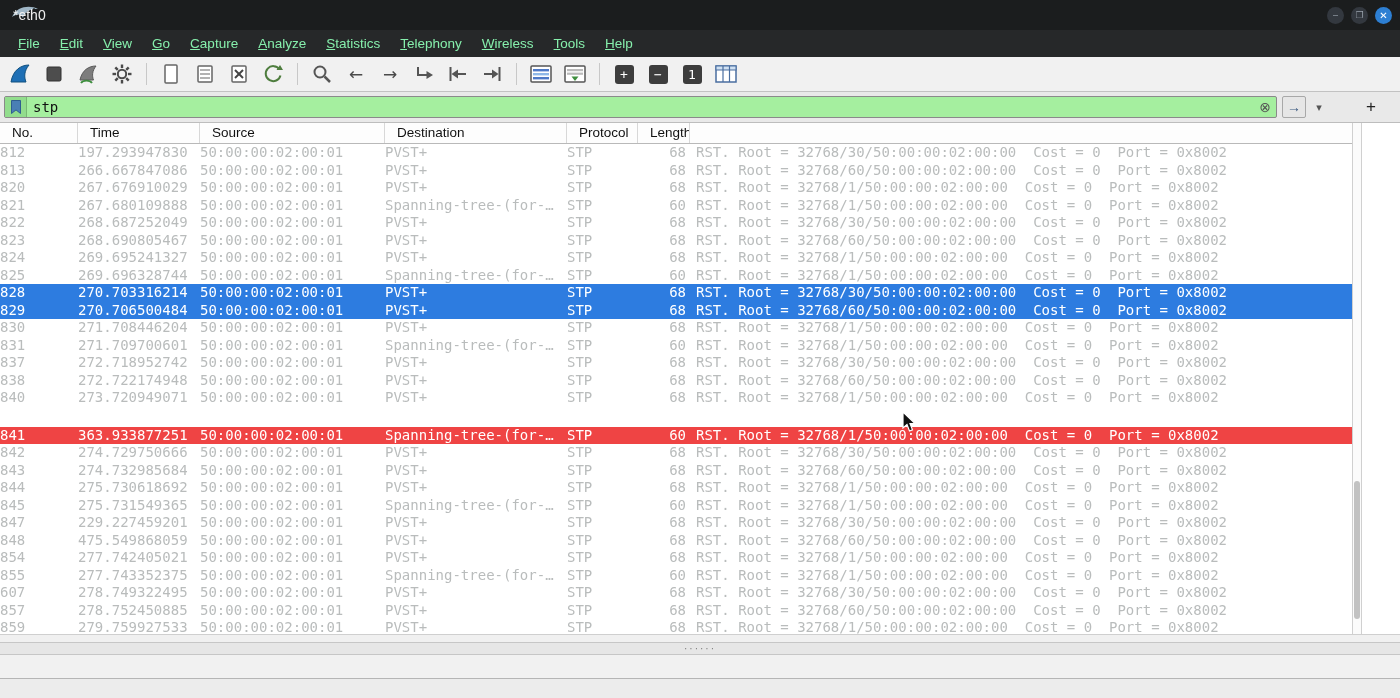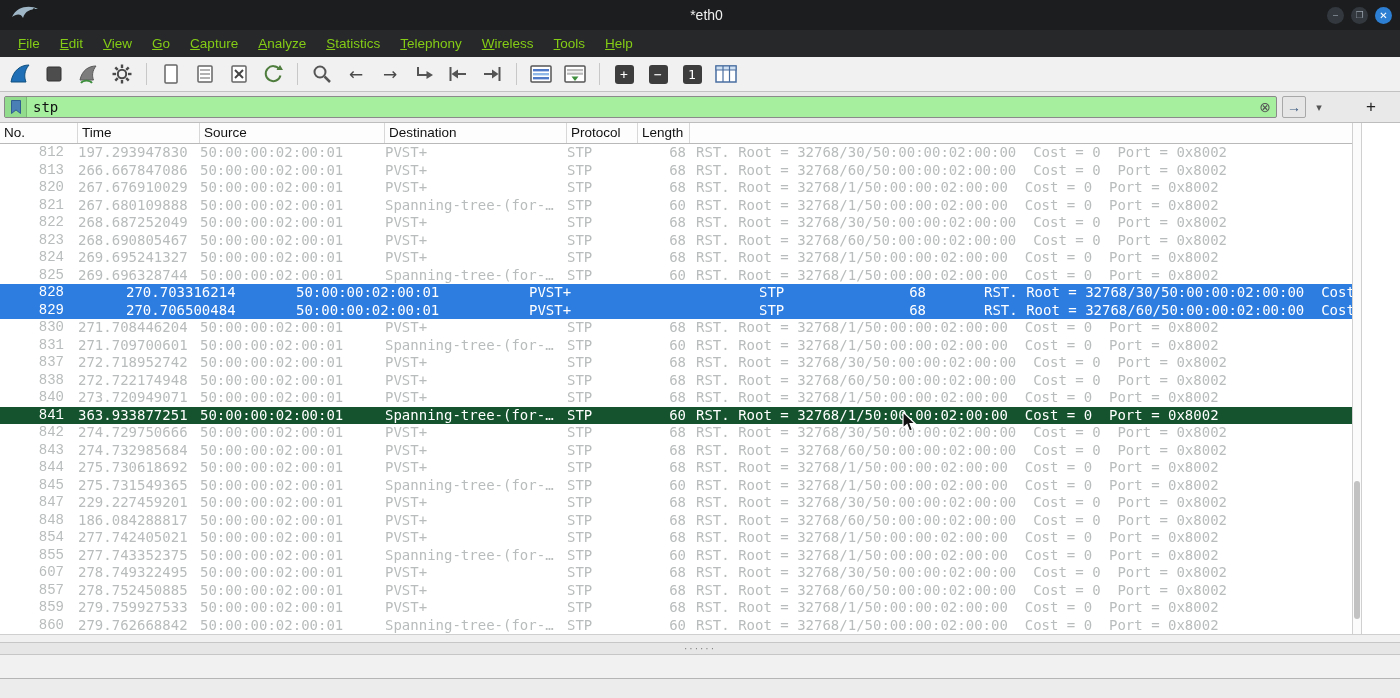--- a/index.html
+++ b/index.html
@@ -3,29 +3,29 @@
 <meta charset="utf-8">
 <style>
   * { margin:0; padding:0; box-sizing:border-box; }
   html,body { width:1400px; height:698px; overflow:hidden; background:#ececec;
               font-family:"Liberation Sans", sans-serif; }
   .window { position:relative; width:1400px; height:698px; display:flex; flex-direction:column; }
 
   
   .titlebar { height:30px; background:#1b1d1e; position:relative; display:flex; align-items:center; flex:none; }
   .titlebar .logo { margin-left:10px; }
-  .titlebar .title { position:absolute; left:13px; right:0; text-align:center; color:#f0f0f0; font-size:14px; }
+  .titlebar .title { position:absolute; left:13px; right:0; color:#f0f0f0; font-size:14px; }
   .win-controls { margin-left:auto; display:flex; gap:7px; margin-right:8px; align-items:center; z-index:2; }
   .win-btn { width:17px; height:17px; border-radius:50%; background:#33383f; color:#9aa3ad;
              font-size:9px; line-height:17px; text-align:center; cursor:default; }
   .win-btn.close { background:#2d7fd3; color:#fff; font-size:10px; }
 
   
   .menubar { height:27px; background:#262829; display:flex; align-items:center; padding-left:8px; flex:none; }
-  .menu-item { display:inline-block; color:#84cc16; font-size:13.5px; padding:4px 10px; cursor:default; }
+  .menu-item { display:inline-block; color:#86efac; font-size:13.5px; padding:4px 10px; cursor:default; }
   .menu-item::first-letter { text-decoration:underline; }
 
   
   .toolbar { height:35px; background:#f1f1f1; border-bottom:1px solid #c2c2c2;
              display:flex; align-items:center; padding:0 6px; gap:6px; flex:none; }
   .tbtn { width:28px; height:28px; display:flex; align-items:center; justify-content:center; border-radius:3px; }
   .tsep { width:1px; height:22px; background:#c8c8c8; margin:0 4px; }
   .tglyph { font-size:17px; color:#4a4a4a; font-family:"DejaVu Sans", sans-serif; }
   .zoombox { width:19px; height:19px; background:#3d3d3d; color:#fff; border-radius:3px;
              font-size:13px; line-height:19px; text-align:center; font-family:"DejaVu Sans Mono", monospace; }
@@ -42,31 +42,31 @@
   .filter-apply { width:24px; height:22px; background:#e6e6e6; border:1px solid #a8a8a8; border-radius:2px;
                   text-align:center; line-height:20px; font-size:14px; color:#3c5a80; font-weight:bold; }
   .filter-caret { width:16px; text-align:center; color:#555; font-size:11px; }
   .filter-add { width:22px; height:22px; margin-left:28px; margin-right:10px; text-align:center; line-height:22px;
                 font-size:17px; color:#222; border-radius:3px; }
 
   
   .packet-area { position:relative; background:#ffffff; flex:none; }
   .pgrid { display:grid; grid-template-columns:78px 122px 185px 182px 71px 52px 1fr; width:1352px; }
   .pheader { height:21px; background:#fdfdfd; border-bottom:1px solid #b9b9b9; }
-  .pheader .hc { font-size:13.5px; color:#111; padding:2px 0 0 4px; border-right:1px solid #d8d8d8;
+  .pheader .hc { font-size:13.5px; color:#111; padding:2px 0 0 12px; border-right:1px solid #d8d8d8;
                  white-space:nowrap; overflow:hidden; }
   .rows-wrap { height:490px; overflow:hidden; }
   .prow { height:17.5px; line-height:17.5px; font-family:"DejaVu Sans Mono", monospace; font-size:14px;
           color:#b9bcbc; white-space:nowrap; cursor:default; }
   .prow .c { overflow:hidden; white-space:pre; }
-  .c.no  { text-align:right; padding-right:14px;font-family:Liberation Mono, monospace; }
+  .c.no  { padding-right:14px; }
   .c.len { text-align:right; padding-right:4px; }
   .c.info{ padding-left:6px; }
-  .prow.highlight { background:#2d7ce0; color:#ffffff;gap:48px; }
-  .prow.selected  { background:#14532d; color:#ffffff; }
+  .prow.highlight { background:#2d7ce0; color:#ffffff; }
+  .prow.selected  { background:#ef4444; color:#ffffff;margin-top:20px; }
 
   .vscroll { position:absolute; top:0; left:1352px; width:10px; height:511px; background:#fbfbfb;
              border-left:1px solid #d0d0d0; border-right:1px solid #d0d0d0; }
   .vthumb { position:absolute; left:1px; width:6px; border-radius:3px; background:#c2c2c2; top:70%; height:27%; }
 
   
   .hstrip { height:8px; background:#f0f0f0; border-top:1px solid #cfcfcf; flex:none; }
   .splitter { height:13px; background:#e6e6e6; border-top:1px solid #c6c6c6; border-bottom:1px solid #c6c6c6;
               display:flex; align-items:center; justify-content:center; flex:none; }
   .splitter .dots { font-size:10px; letter-spacing:2px; color:#7a7a7a; line-height:6px; }
@@ -448,21 +448,21 @@
       <span class="c no">847</span>
       <span class="c time">229.227459201</span>
       <span class="c src">50:00:00:02:00:01</span>
       <span class="c dst">PVST+</span>
       <span class="c pro">STP</span>
       <span class="c len">68</span>
       <span class="c info">RST. Root = 32768/30/50:00:00:02:00:00  Cost = 0  Port = 0x8002</span>
     </div>
         <div class="prow pgrid">
       <span class="c no">848</span>
-      <span class="c time">186.084288817</span>
+      <span class="c time">475.549868059</span>
       <span class="c src">50:00:00:02:00:01</span>
       <span class="c dst">PVST+</span>
       <span class="c pro">STP</span>
       <span class="c len">68</span>
       <span class="c info">RST. Root = 32768/60/50:00:00:02:00:00  Cost = 0  Port = 0x8002</span>
     </div>
         <div class="prow pgrid">
       <span class="c no">854</span>
       <span class="c time">277.742405021</span>
       <span class="c src">50:00:00:02:00:01</span>

